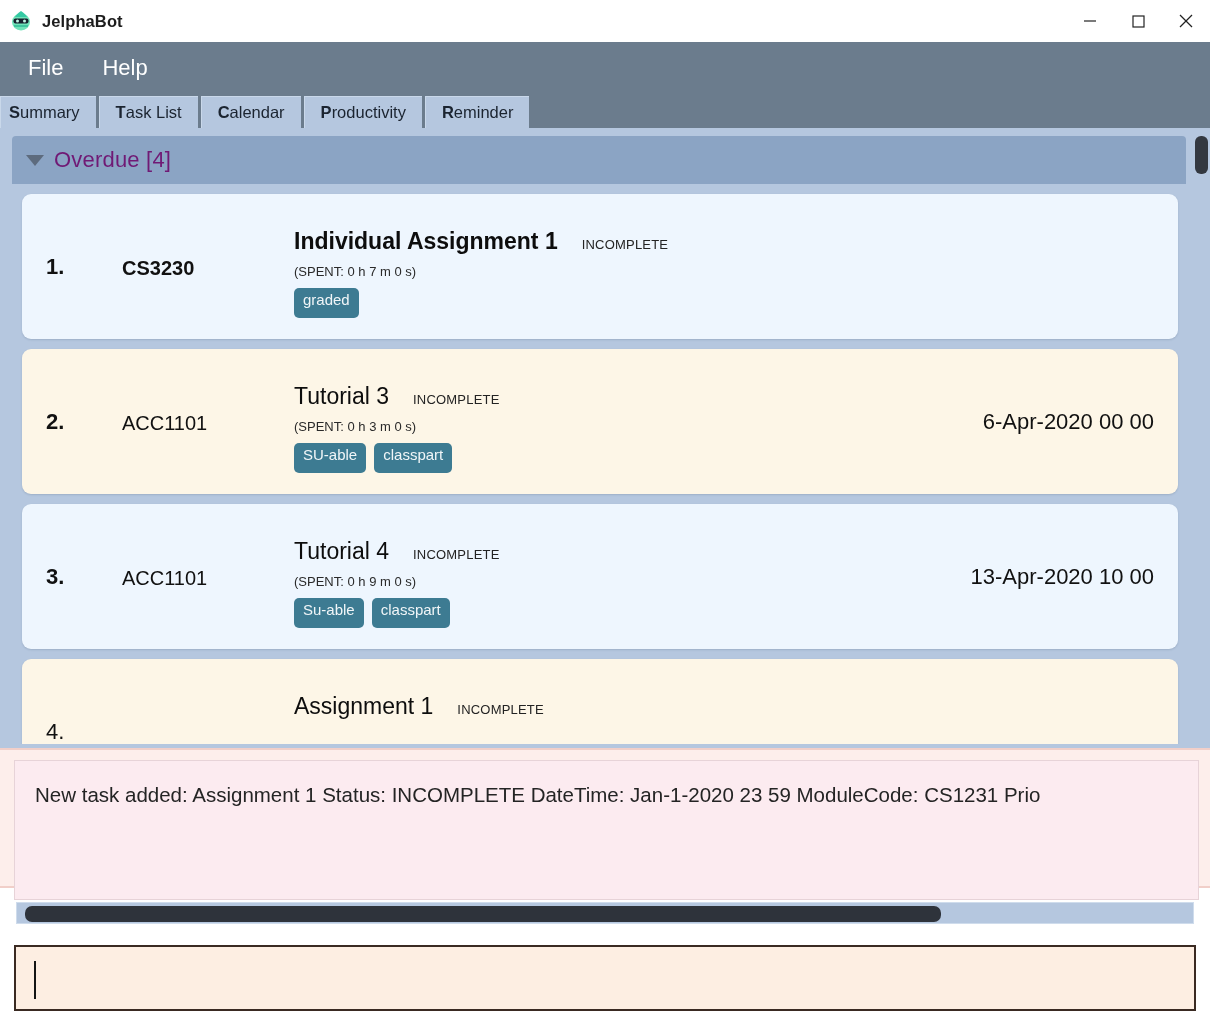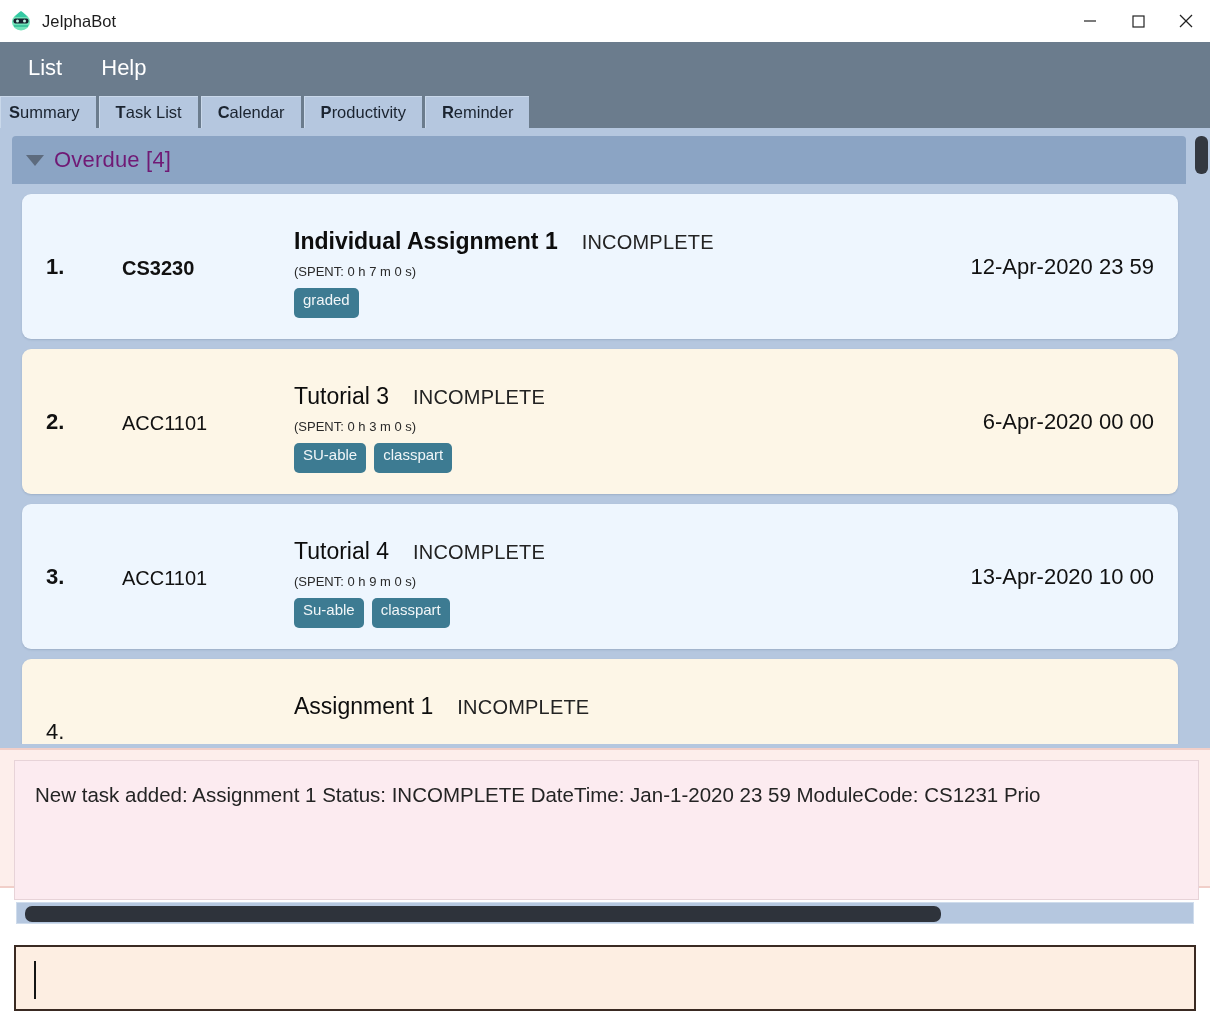--- a/index.html
+++ b/index.html
@@ -16,20 +16,21 @@
     overflow: hidden;
   }
 
   
   .titlebar {
     position: absolute; top: 0; left: 0;
     width: 1210px; height: 42px;
     background: #ffffff;
     display: flex; align-items: center;
     border-bottom: 1px solid #e4e4e4;
+    font-weight: bold;
   }
   .app-icon {
     margin-left: 9px;
     width: 24px; height: 24px;
     position: relative;
     flex: none;
   }
   .app-icon svg { display:block; }
   .app-title {
     margin-left: 9px;
@@ -146,21 +147,21 @@
     display: flex; align-items: center;
     font-size: 20px; color: #111;
   }
   .card-body {
     position: absolute; left: 272px; top: 34px;
     right: 20px;
   }
   .row1 { display: flex; align-items: baseline; }
   .task-name { font-size: 23px; color: #0d0d0d; }
   .task-status {
-    font-size: 20px; color: #232323;
+    font-size: 13px; color: #232323;
     margin-left: 24px; letter-spacing: .2px;
   }
   .spent { font-size: 13px; color: #2a2a2a; margin-top: 9px; }
   .tags { margin-top: 9px; display: flex; gap: 8px; }
   .tag {
     background: #3d7b92;
     color: #f1f6f8;
     font-size: 15px;
     padding: 3px 9px 8px 9px;
     border-radius: 5px;
@@ -291,21 +292,21 @@
       <div class="win-btn">
         <svg width="26" height="26" viewBox="0 0 26 26">
             <line x1="7" y1="7" x2="19" y2="19" stroke="#222" stroke-width="1.3"></line>
             <line x1="19" y1="7" x2="7" y2="19" stroke="#222" stroke-width="1.3"></line>
           </svg>
       </div>
     </div>
   </div>
 
   <div class="menubar">
-    <div class="menu-item">List</div>
+    <div class="menu-item">File</div>
     <div class="menu-item">Help</div>
   </div>
 
   <div class="tabstrip">
     <div class="tab active">
       <span class="mn">S</span>
         <span>ummary</span>
     </div>
     <div class="tab">
       <span class="mn">T</span>
@@ -337,21 +338,20 @@
           <div class="card-body">
             <div class="row1">
               <span class="task-name">Individual Assignment 1</span>
               <span class="task-status">INCOMPLETE</span>
             </div>
             <div class="spent">(SPENT: 0 h 7 m 0 s)</div>
             <div class="tags">
               <span class="tag">graded</span>
             </div>
           </div>
-          <div class="card-date">12-Apr-2020 23 59</div>
         </div>
         <div class="card cream emph-italic">
           <div class="card-idx">2.</div>
           <div class="card-mod">ACC1101</div>
           <div class="card-body">
             <div class="row1">
               <span class="task-name">Tutorial 3</span>
               <span class="task-status">INCOMPLETE</span>
             </div>
             <div class="spent">(SPENT: 0 h 3 m 0 s)</div>

